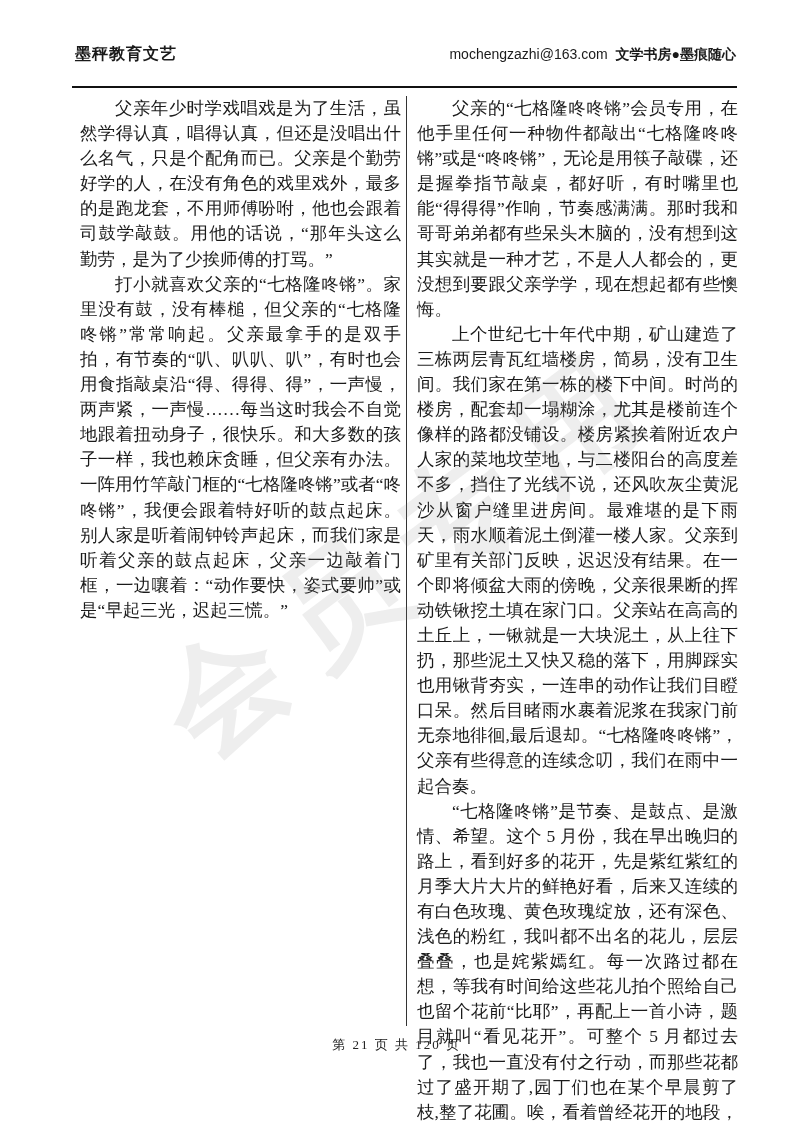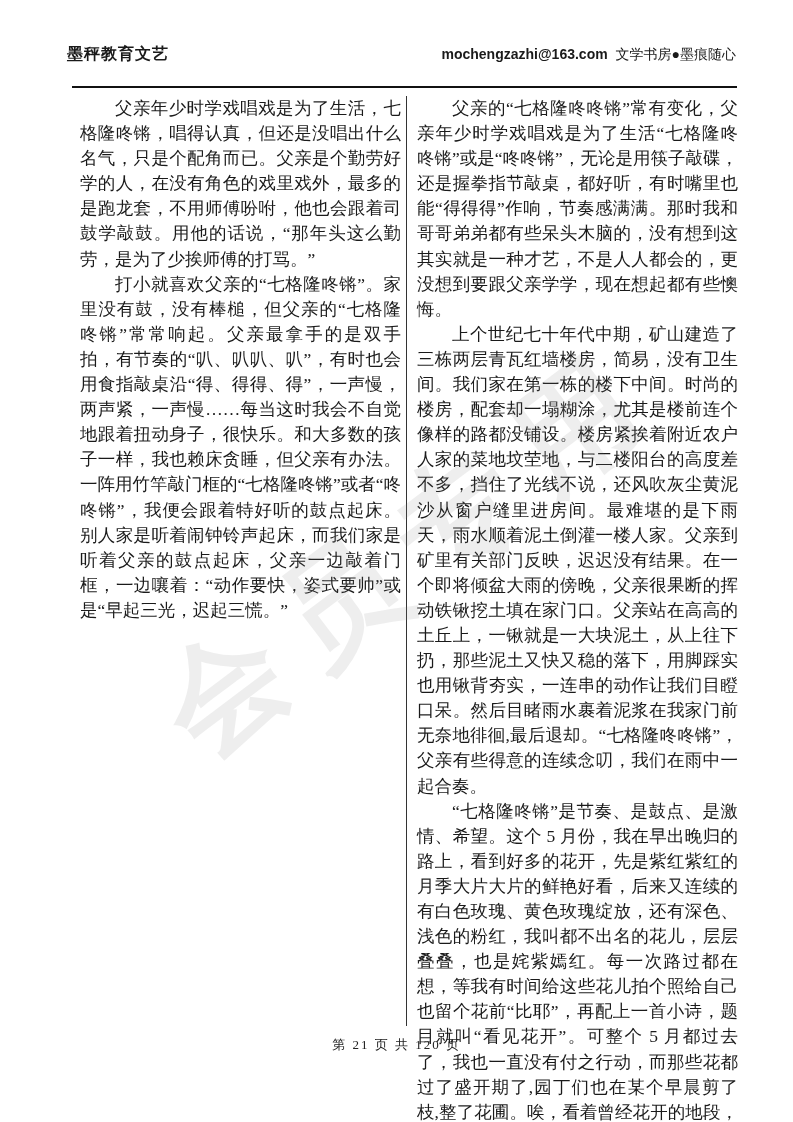--- a/index.html
+++ b/index.html
@@ -7,28 +7,28 @@
   .page {
     position:relative;
     width:793px; height:1122px;
     margin:0 auto;
     background:#ffffff;
     overflow:hidden;
     font-family:"Liberation Serif","DejaVu Serif",serif;
     color:#1a1a1a;
   }
   .header {
-    position:absolute; top:44px; left:67px; right:57px;
+    position:absolute; top:44px; left:75px; right:57px;
     display:flex; justify-content:space-between; align-items:baseline;
     font-family:"Liberation Sans","DejaVu Sans",sans-serif;
   }
   .journal-title { font-size:16px; font-weight:bold; letter-spacing:1px; }
   .header-right { font-size:14px; white-space:nowrap; }
-  .header-email { font-weight:bold;padding-left:40px; }
-  .header-studio { font-weight:normal; margin-left:4px; }
+  .header-email { font-weight:normal;padding-left:40px; }
+  .header-studio { font-weight:bold; margin-left:4px; }
   .header-rule {
     position:absolute; top:86px; left:72px; right:56px;
     border-top:2px solid #111;
   }
   .watermark {
     position:absolute; left:60px; top:330px;
     width:700px; text-align:center;
     transform:rotate(-37deg); transform-origin:center;
     font-size:120px; font-weight:bold;
     letter-spacing:26px;
@@ -76,25 +76,25 @@
       <span class="header-studio">文学书房●墨痕随心</span>
     </span>
   </div>
   <div class="header-rule"></div>
 
   <div class="watermark">会员专用</div>
 
   <div class="body-area">
     <div class="columns">
       <div class="col col-left">
-        <p>父亲年少时学戏唱戏是为了生活，七格隆咚锵，唱得认真，但还是没唱出什么名气，只是个配角而已。父亲是个勤劳好学的人，在没有角色的戏里戏外，最多的是跑龙套，不用师傅吩咐，他也会跟着司鼓学敲鼓。用他的话说，“那年头这么勤劳，是为了少挨师傅的打骂。”</p>
+        <p>父亲年少时学戏唱戏是为了生活，虽然学得认真，唱得认真，但还是没唱出什么名气，只是个配角而已。父亲是个勤劳好学的人，在没有角色的戏里戏外，最多的是跑龙套，不用师傅吩咐，他也会跟着司鼓学敲鼓。用他的话说，“那年头这么勤劳，是为了少挨师傅的打骂。”</p>
         <p>打小就喜欢父亲的“七格隆咚锵”。家里没有鼓，没有棒槌，但父亲的“七格隆咚锵”常常响起。父亲最拿手的是双手拍，有节奏的“叭、叭叭、叭”，有时也会用食指敲桌沿“得、得得、得”，一声慢，两声紧，一声慢……每当这时我会不自觉地跟着扭动身子，很快乐。和大多数的孩子一样，我也赖床贪睡，但父亲有办法。一阵用竹竿敲门框的“七格隆咚锵”或者“咚咚锵”，我便会跟着特好听的鼓点起床。别人家是听着闹钟铃声起床，而我们家是听着父亲的鼓点起床，父亲一边敲着门框，一边嚷着：“动作要快，姿式要帅”或是“早起三光，迟起三慌。”</p>
       </div>
       <div class="col col-right">
-        <p>父亲的“七格隆咚咚锵”常有变化，父亲年少时学戏唱戏是为了生活“七格隆咚咚锵”或是“咚咚锵”，无论是用筷子敲碟，还是握拳指节敲桌，都好听，有时嘴里也能“得得得”作响，节奏感满满。那时我和哥哥弟弟都有些呆头木脑的，没有想到这其实就是一种才艺，不是人人都会的，更没想到要跟父亲学学，现在想起都有些懊悔。</p>
+        <p>父亲的“七格隆咚咚锵”会员专用，在他手里任何一种物件都敲出“七格隆咚咚锵”或是“咚咚锵”，无论是用筷子敲碟，还是握拳指节敲桌，都好听，有时嘴里也能“得得得”作响，节奏感满满。那时我和哥哥弟弟都有些呆头木脑的，没有想到这其实就是一种才艺，不是人人都会的，更没想到要跟父亲学学，现在想起都有些懊悔。</p>
         <p>上个世纪七十年代中期，矿山建造了三栋两层青瓦红墙楼房，简易，没有卫生间。我们家在第一栋的楼下中间。时尚的楼房，配套却一塌糊涂，尤其是楼前连个像样的路都没铺设。楼房紧挨着附近农户人家的菜地坟茔地，与二楼阳台的高度差不多，挡住了光线不说，还风吹灰尘黄泥沙从窗户缝里进房间。最难堪的是下雨天，雨水顺着泥土倒灌一楼人家。父亲到矿里有关部门反映，迟迟没有结果。在一个即将倾盆大雨的傍晚，父亲很果断的挥动铁锹挖土填在家门口。父亲站在高高的土丘上，一锹就是一大块泥土，从上往下扔，那些泥土又快又稳的落下，用脚踩实也用锹背夯实，一连串的动作让我们目瞪口呆。然后目睹雨水裹着泥浆在我家门前无奈地徘徊,最后退却。“七格隆咚咚锵”，父亲有些得意的连续念叨，我们在雨中一起合奏。</p>
         <p>“七格隆咚锵”是节奏、是鼓点、是激情、希望。这个 5 月份，我在早出晚归的路上，看到好多的花开，先是紫红紫红的月季大片大片的鲜艳好看，后来又连续的有白色玫瑰、黄色玫瑰绽放，还有深色、浅色的粉红，我叫都不出名的花儿，层层叠叠，也是姹紫嫣红。每一次路过都在想，等我有时间给这些花儿拍个照给自己也留个花前“比耶”，再配上一首小诗，题目就叫“看见花开”。可整个 5 月都过去了，我也一直没有付之行动，而那些花都过了盛开期了,园丁们也在某个早晨剪了枝,整了花圃。唉，看着曾经花开的地段，只有叹息。真是错过花开，就是四季。</p>
 
       </div>
     </div>
   </div>
 
   <div class="col-divider"></div>
 
   <div class="footer">

